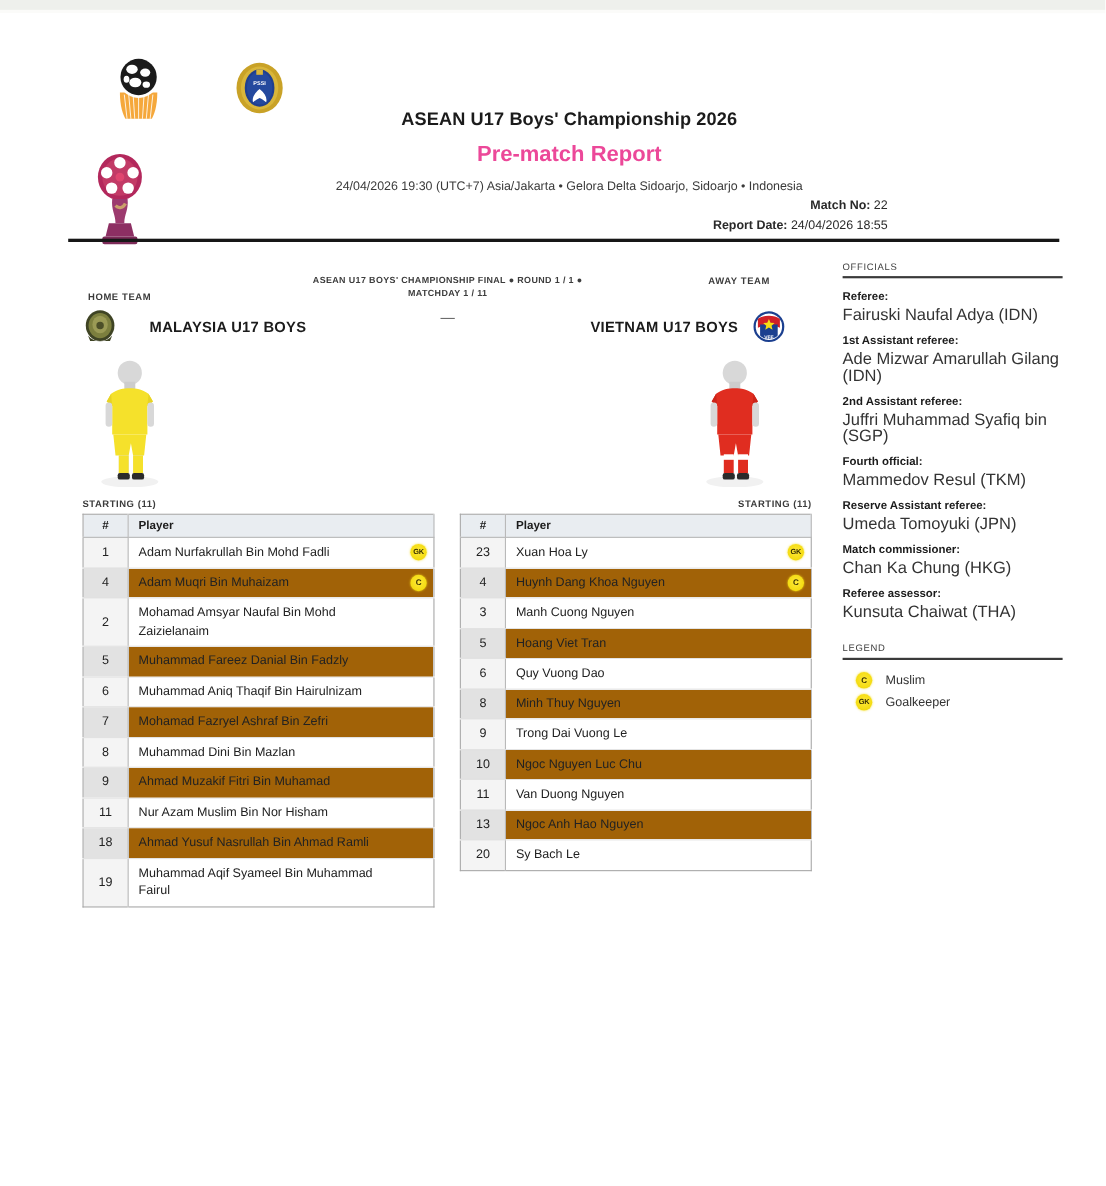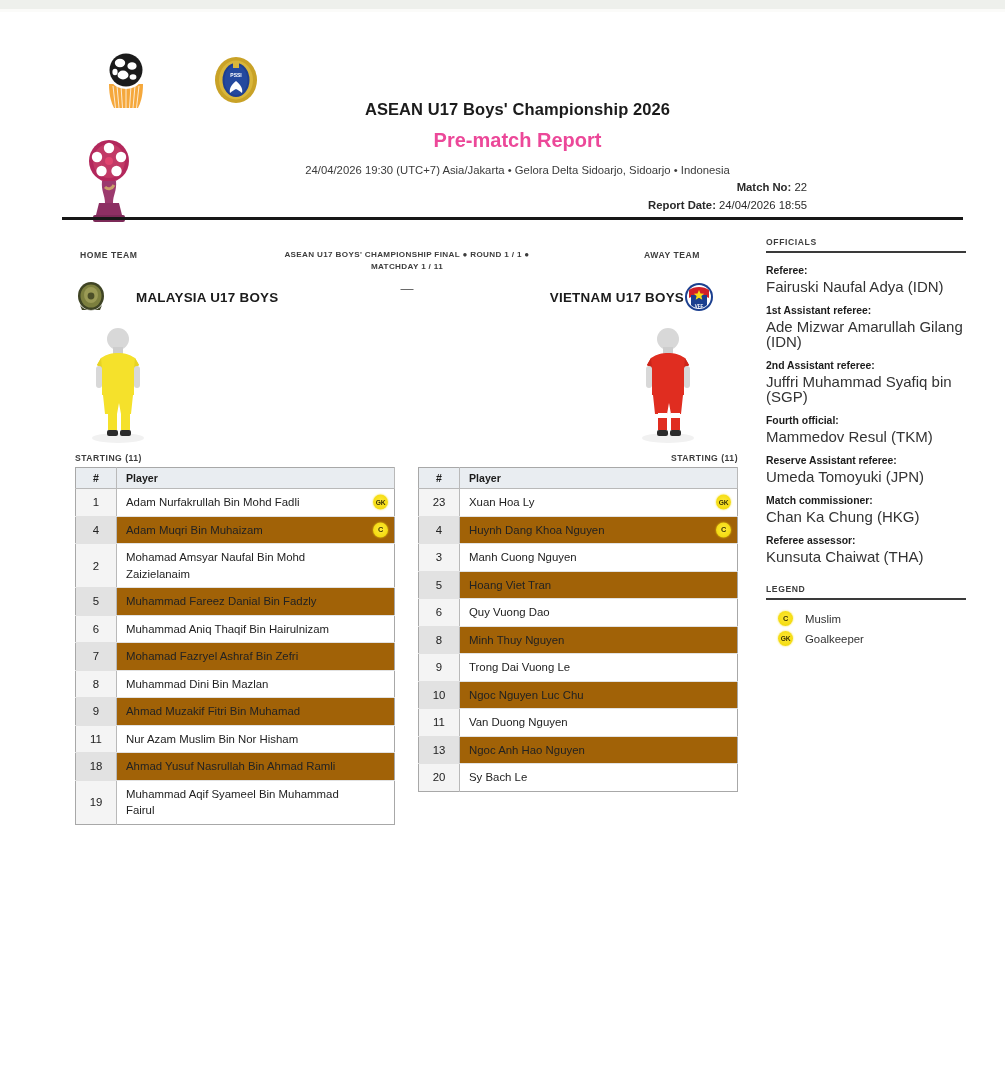--- a/index.html
+++ b/index.html
@@ -34,27 +34,27 @@
 
   
   .body { position:absolute; top:213px; left:0; width:1005px; }
 
   .col-left { position:absolute; left:62px; top:0; width:690px; }
   .col-right { position:absolute; left:766px; top:12px; width:200px; }
 
   .label-sm { font-size:8.6px; font-weight:bold; letter-spacing:.55px; color:#3c3c3c; text-transform:uppercase; }
 
   .teamrow { position:relative; height:40px; }
-  .home-label { position:absolute; left:18px; top:25px; }
+  .home-label { position:absolute; left:18px; top:40px; }
   .away-label { position:absolute; right:52px; top:25px; }
   .centre-meta { position:absolute; left:215px; top:24px; width:260px; text-align:center; font-size:8.1px; font-weight:bold; letter-spacing:.35px; color:#3c3c3c; line-height:12px; }
   .centre-dash { position:absolute; left:215px; top:56px; width:260px; text-align:center; font-size:13px; color:#555; }
 
   .home-team { position:absolute; left:14px; top:56px; display:flex; align-items:center; gap:30px; }
-  .away-team { position:absolute; right:38px; top:56px; display:flex; align-items:center; }
+  .away-team { position:absolute; right:38px; top:56px; display:flex; align-items:center; gap:13px; }
   .team-name { font-size:13.4px; font-weight:bold; letter-spacing:.25px; color:#1b1b1b; }
   .crest { width:30px; height:32px; flex:0 0 auto; }
 
   .kit-home { position:absolute; left:14px; top:100px; }
   .kit-away { position:absolute; right:42px; top:100px; }
 
   
   .lineups { position:absolute; top:228px; left:0; width:690px; }
   .lineup-block { position:absolute; top:0; }
   .lineup-home { left:13px; width:320px; }
@@ -82,21 +82,21 @@
     position:absolute; right:6px; top:50%; transform:translateY(-50%);
     width:15px; height:15px; border-radius:50%;
     background:radial-gradient(circle at 50% 45%, #ffe93a 0%, #f5dd15 60%, #e8cf00 100%);
     box-shadow:0 0 2px rgba(245,221,21,.9);
     font-size:6.7px; font-weight:bold; color:#3a3200;
     display:flex; align-items:center; justify-content:center; letter-spacing:-.2px;
   }
   .badge.c { font-size:7.4px; }
 
   
-  .sec-title { font-size:8.6px; font-weight:bold; letter-spacing:.6px; color:#3c3c3c; }
+  .sec-title { font-size:8.6px; font-weight:normal; letter-spacing:.6px; color:#3c3c3c; }
   .sec-rule { height:2px; background:#3a3a3a; margin-top:4px; margin-bottom:11px; }
   .off-item { margin-bottom:10px; }
   .off-role { font-size:10.4px; font-weight:bold; color:#1b1b1b; line-height:14px; }
   .off-name { font-size:15px; color:#333; line-height:15px; margin-top:1px; }
 
   .legend { margin-top:20px; }
   .legend-row { display:flex; align-items:center; gap:12px; margin-top:5px; padding-left:12px; }
   .legend-text { font-size:11.4px; color:#333; }
 </style>
 </head>

